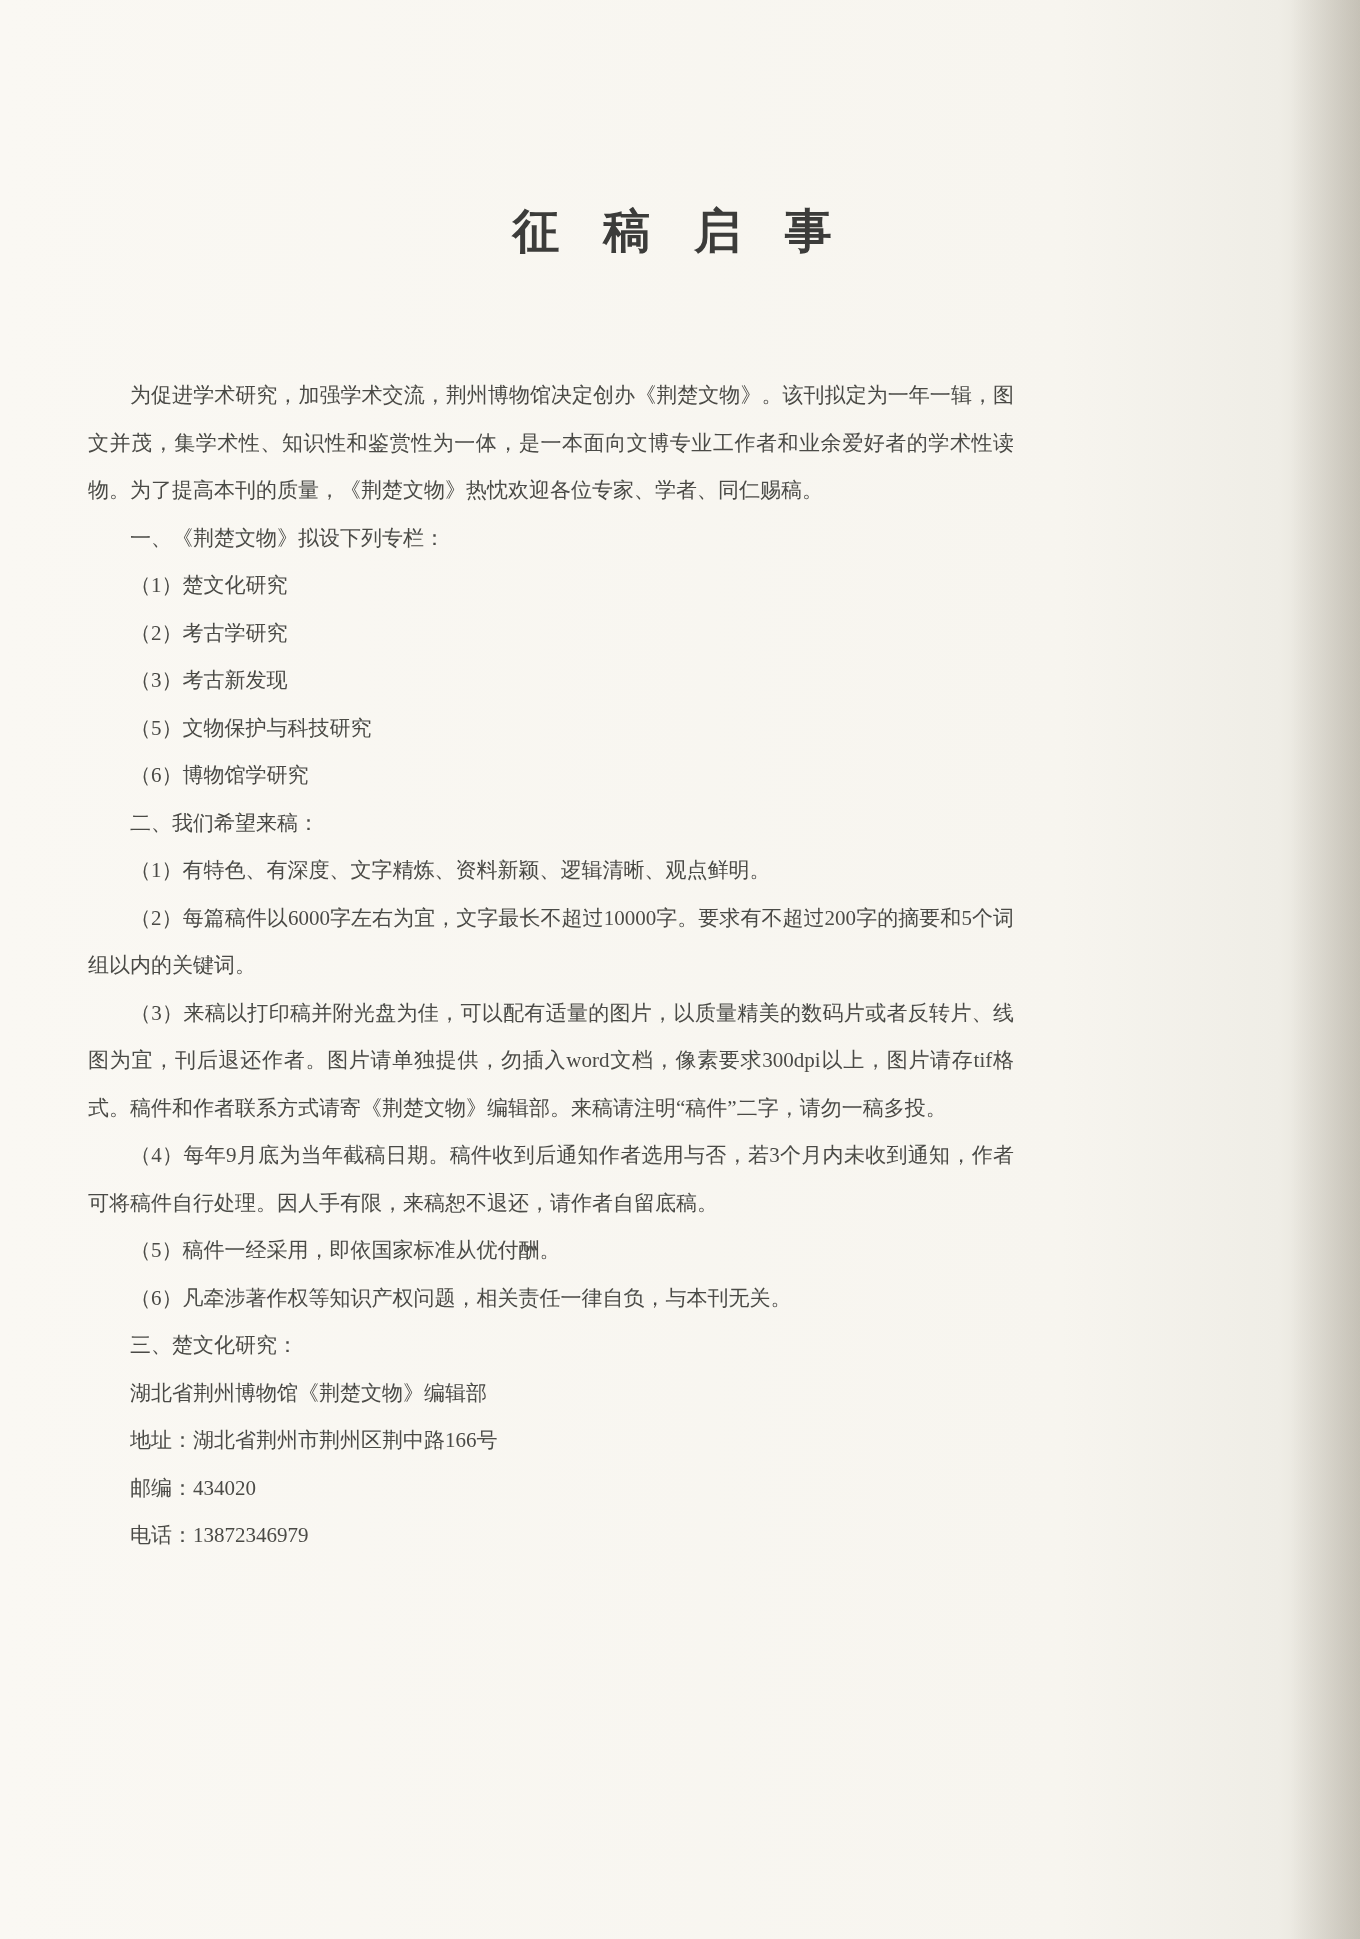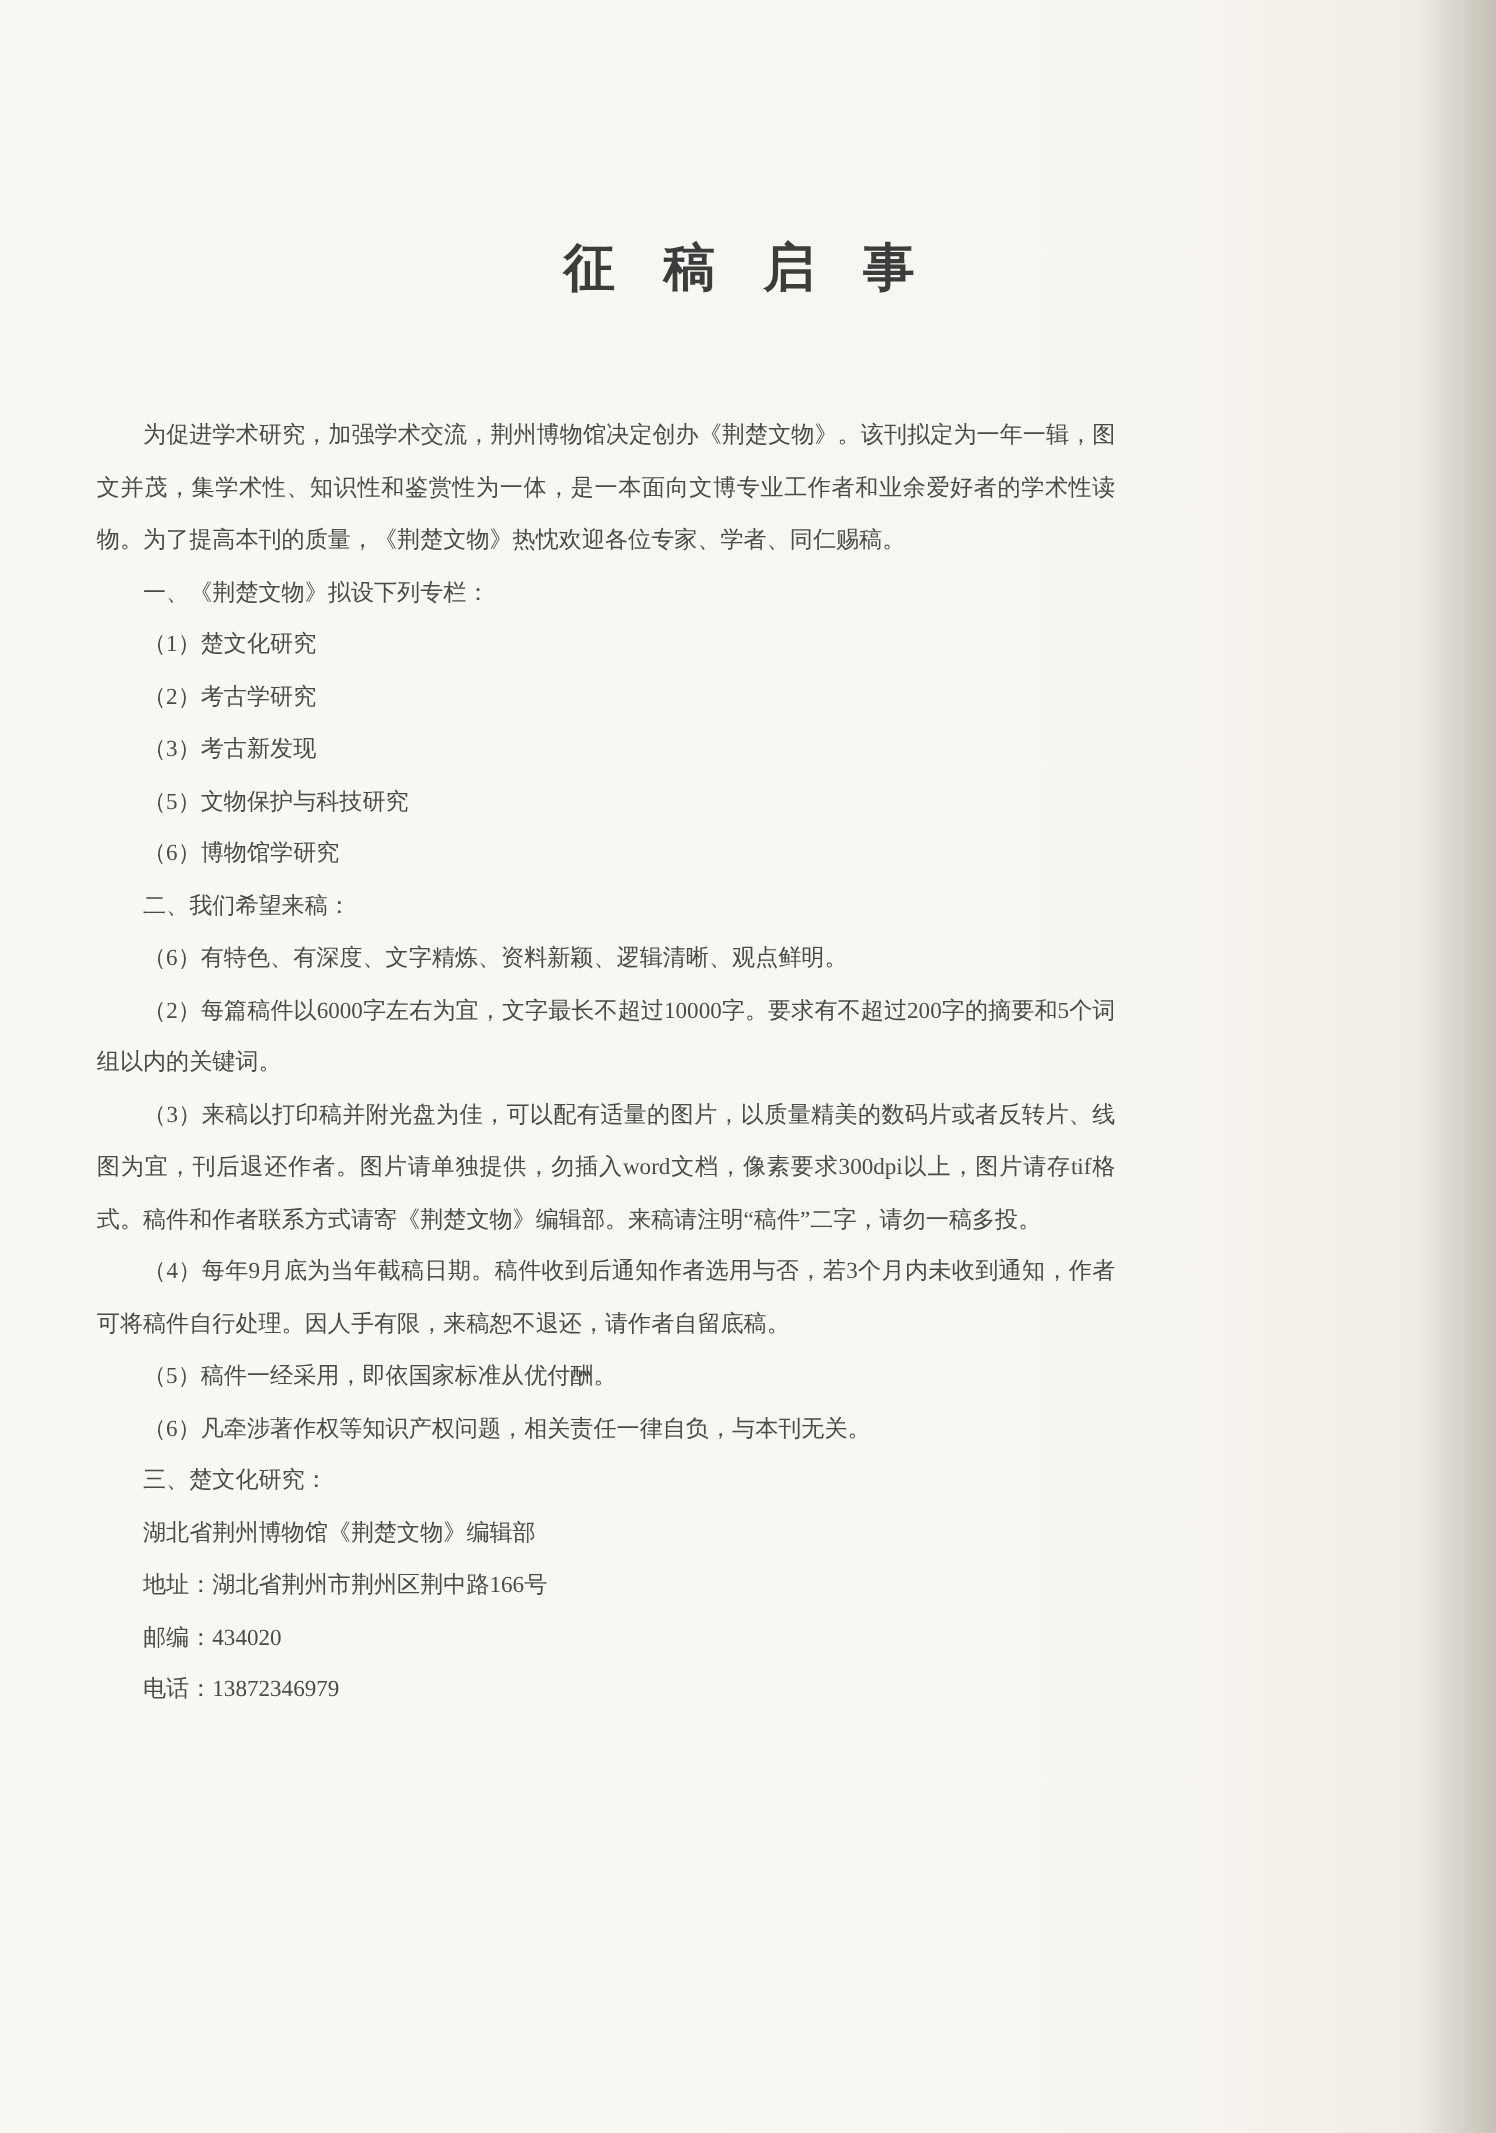--- a/index.html
+++ b/index.html
@@ -22,21 +22,21 @@
   .edge-shadow {
     position: absolute;
     top: 0;
     right: 0;
     width: 70px;
     height: 100%;
     background: linear-gradient(to right, rgba(90,85,70,0) 0%, rgba(90,85,70,0.18) 100%);
     pointer-events: none;
   }
   .doc-title {
-    margin: 16px;
+    margin: 4px;
     padding-top: 196px;
     text-align: center;
     font-size: 47px;
     font-weight: bold;
     letter-spacing: 16px;
     color: #3c3c3a;
   }
   .content {
     position: absolute;
     top: 372px;
@@ -65,21 +65,21 @@
     <p class="para">为促进学术研究，加强学术交流，荆州博物馆决定创办《荆楚文物》。该刊拟定为一年一辑，图文并茂，集学术性、知识性和鉴赏性为一体，是一本面向文博专业工作者和业余爱好者的学术性读物。为了提高本刊的质量，《荆楚文物》热忱欢迎各位专家、学者、同仁赐稿。</p>
 
     <p class="para">一、《荆楚文物》拟设下列专栏：</p>
     <p class="para">（1）楚文化研究</p>
     <p class="para">（2）考古学研究</p>
     <p class="para">（3）考古新发现</p>
     <p class="para">（5）文物保护与科技研究</p>
     <p class="para">（6）博物馆学研究</p>
 
     <p class="para">二、我们希望来稿：</p>
-    <p class="para">（6）有特色、有深度、文字精炼、资料新颖、逻辑清晰、观点鲜明。</p>
+    <p class="para">（1）有特色、有深度、文字精炼、资料新颖、逻辑清晰、观点鲜明。</p>
     <p class="para">（2）每篇稿件以6000字左右为宜，文字最长不超过10000字。要求有不超过200字的摘要和5个词组以内的关键词。</p>
     <p class="para">（3）来稿以打印稿并附光盘为佳，可以配有适量的图片，以质量精美的数码片或者反转片、线图为宜，刊后退还作者。图片请单独提供，勿插入word文档，像素要求300dpi以上，图片请存tif格式。稿件和作者联系方式请寄《荆楚文物》编辑部。来稿请注明“稿件”二字，请勿一稿多投。</p>
     <p class="para">（4）每年9月底为当年截稿日期。稿件收到后通知作者选用与否，若3个月内未收到通知，作者可将稿件自行处理。因人手有限，来稿恕不退还，请作者自留底稿。</p>
     <p class="para">（5）稿件一经采用，即依国家标准从优付酬。</p>
     <p class="para">（6）凡牵涉著作权等知识产权问题，相关责任一律自负，与本刊无关。</p>
 
     <p class="para">三、楚文化研究：</p>
     <p class="para">湖北省荆州博物馆《荆楚文物》编辑部</p>
     <p class="para">地址：湖北省荆州市荆州区荆中路166号</p>
     <p class="para">邮编：434020</p>

